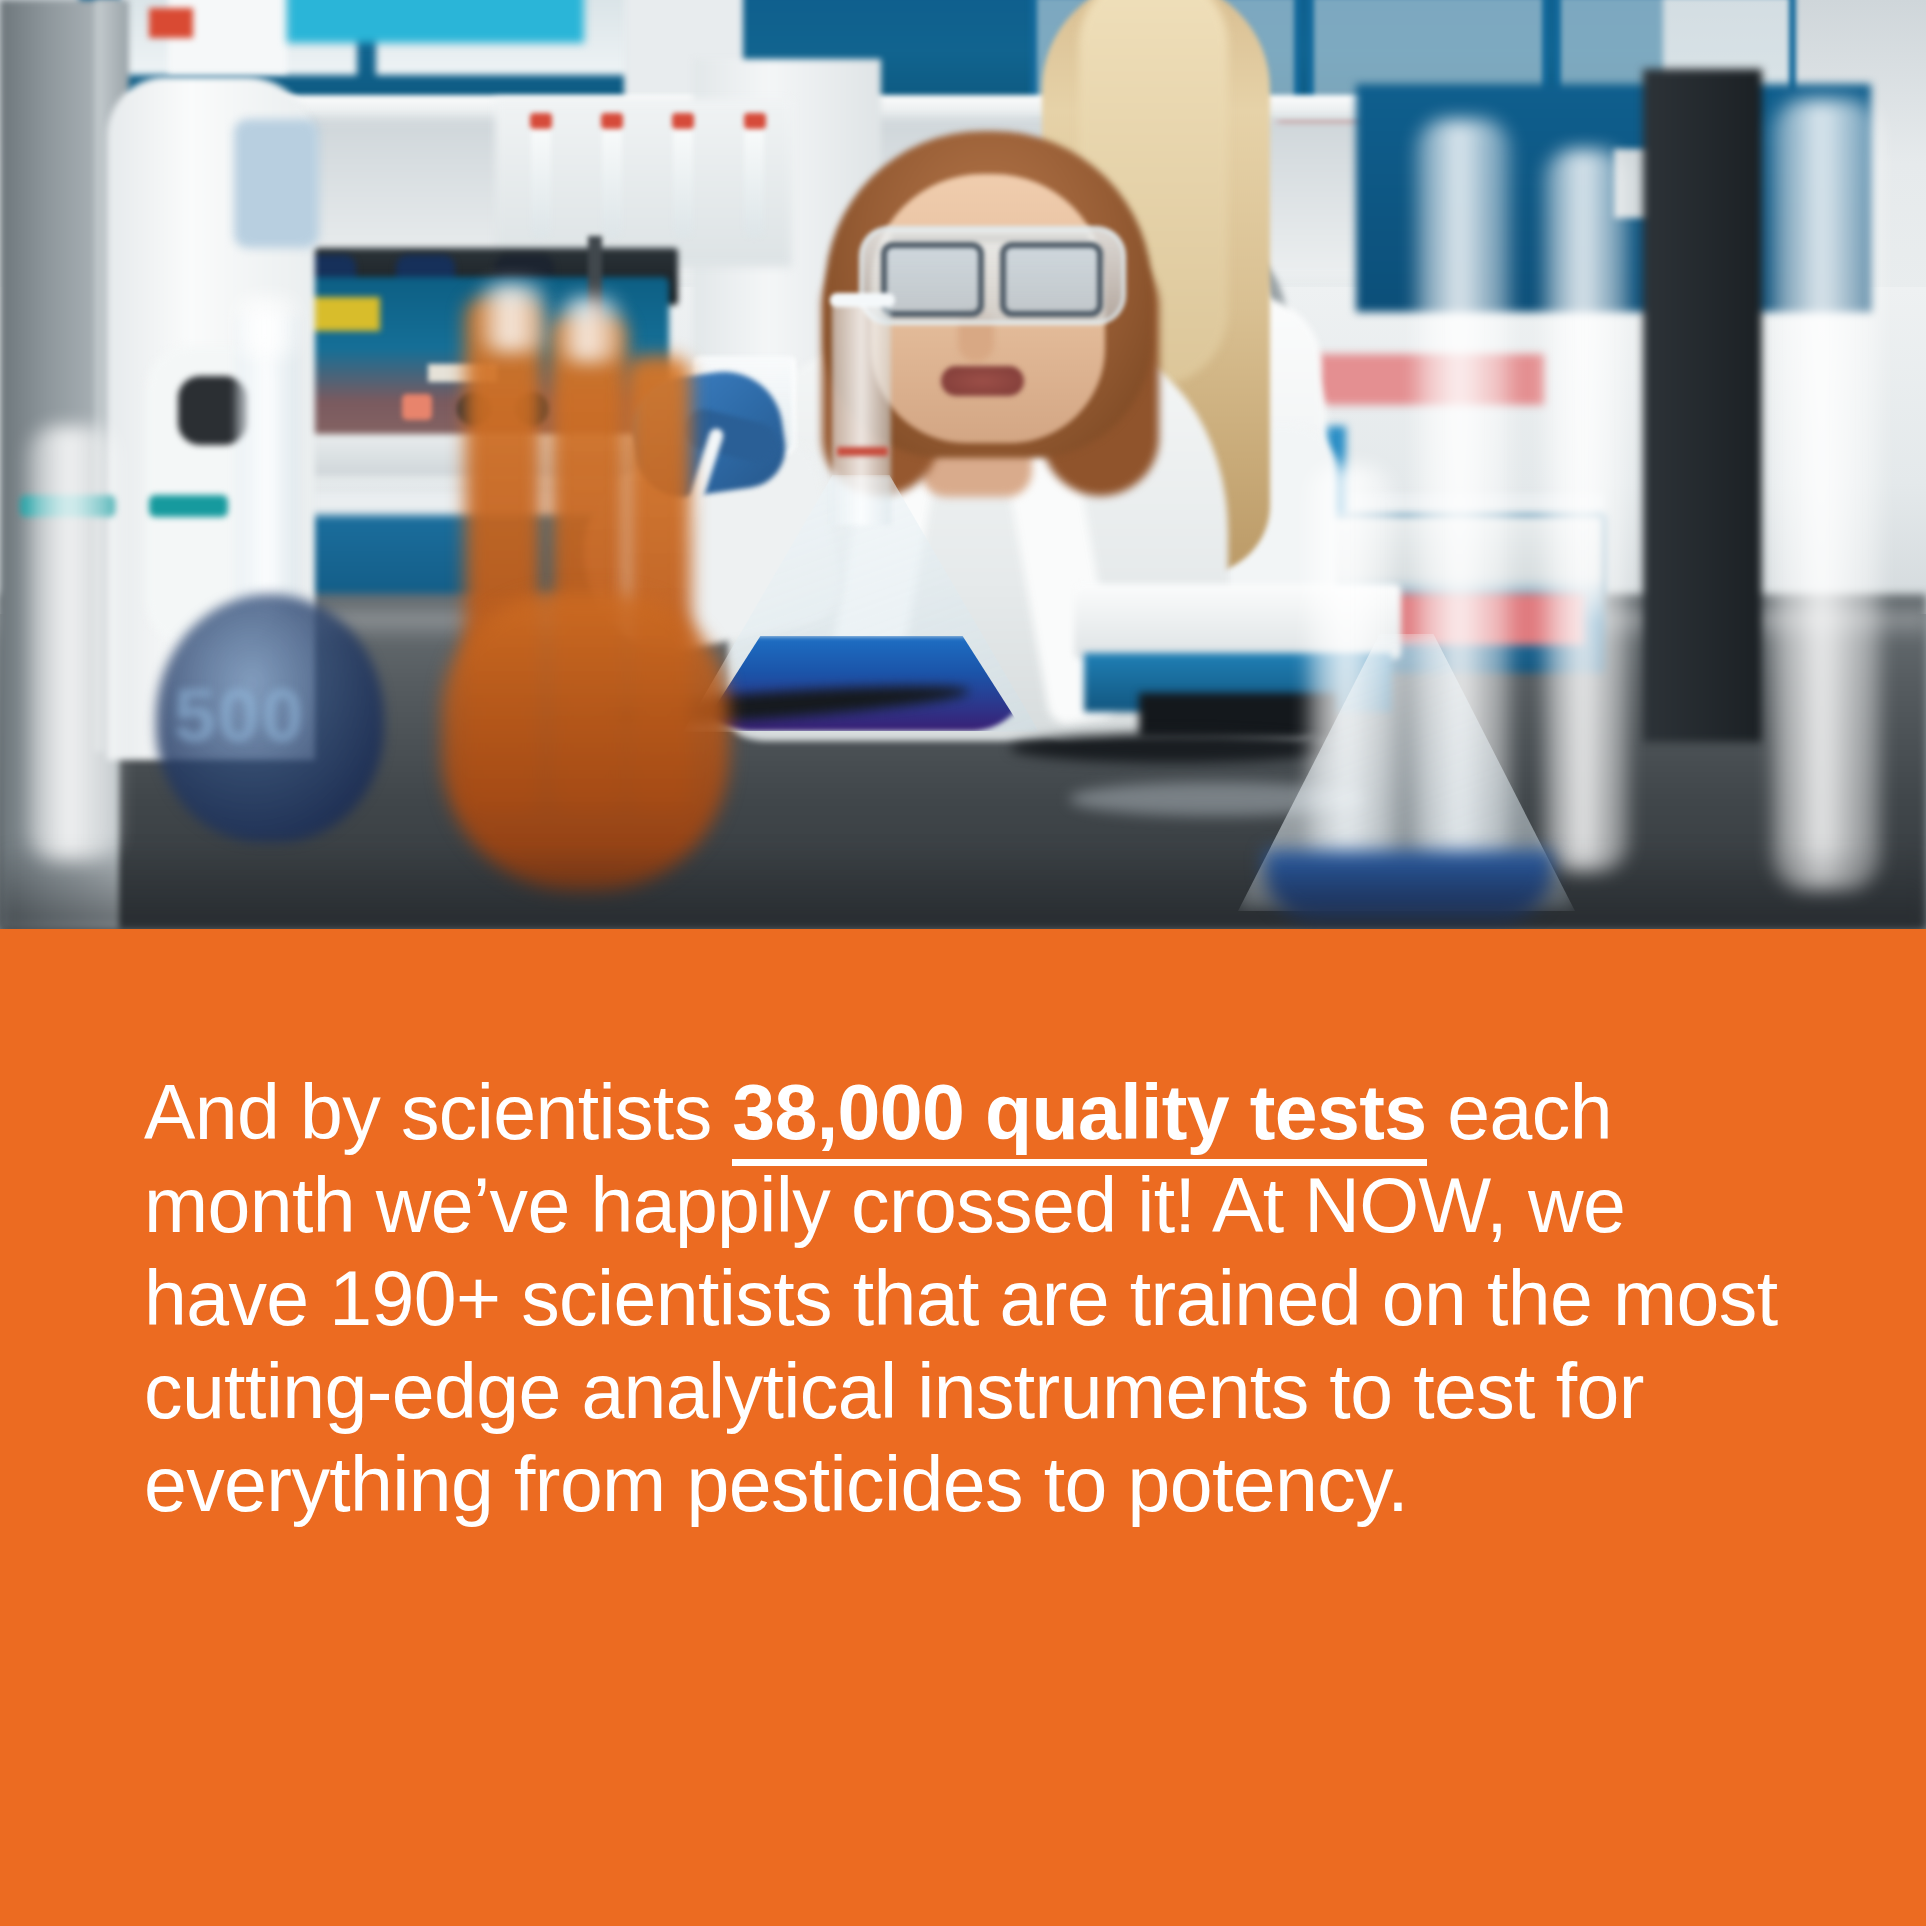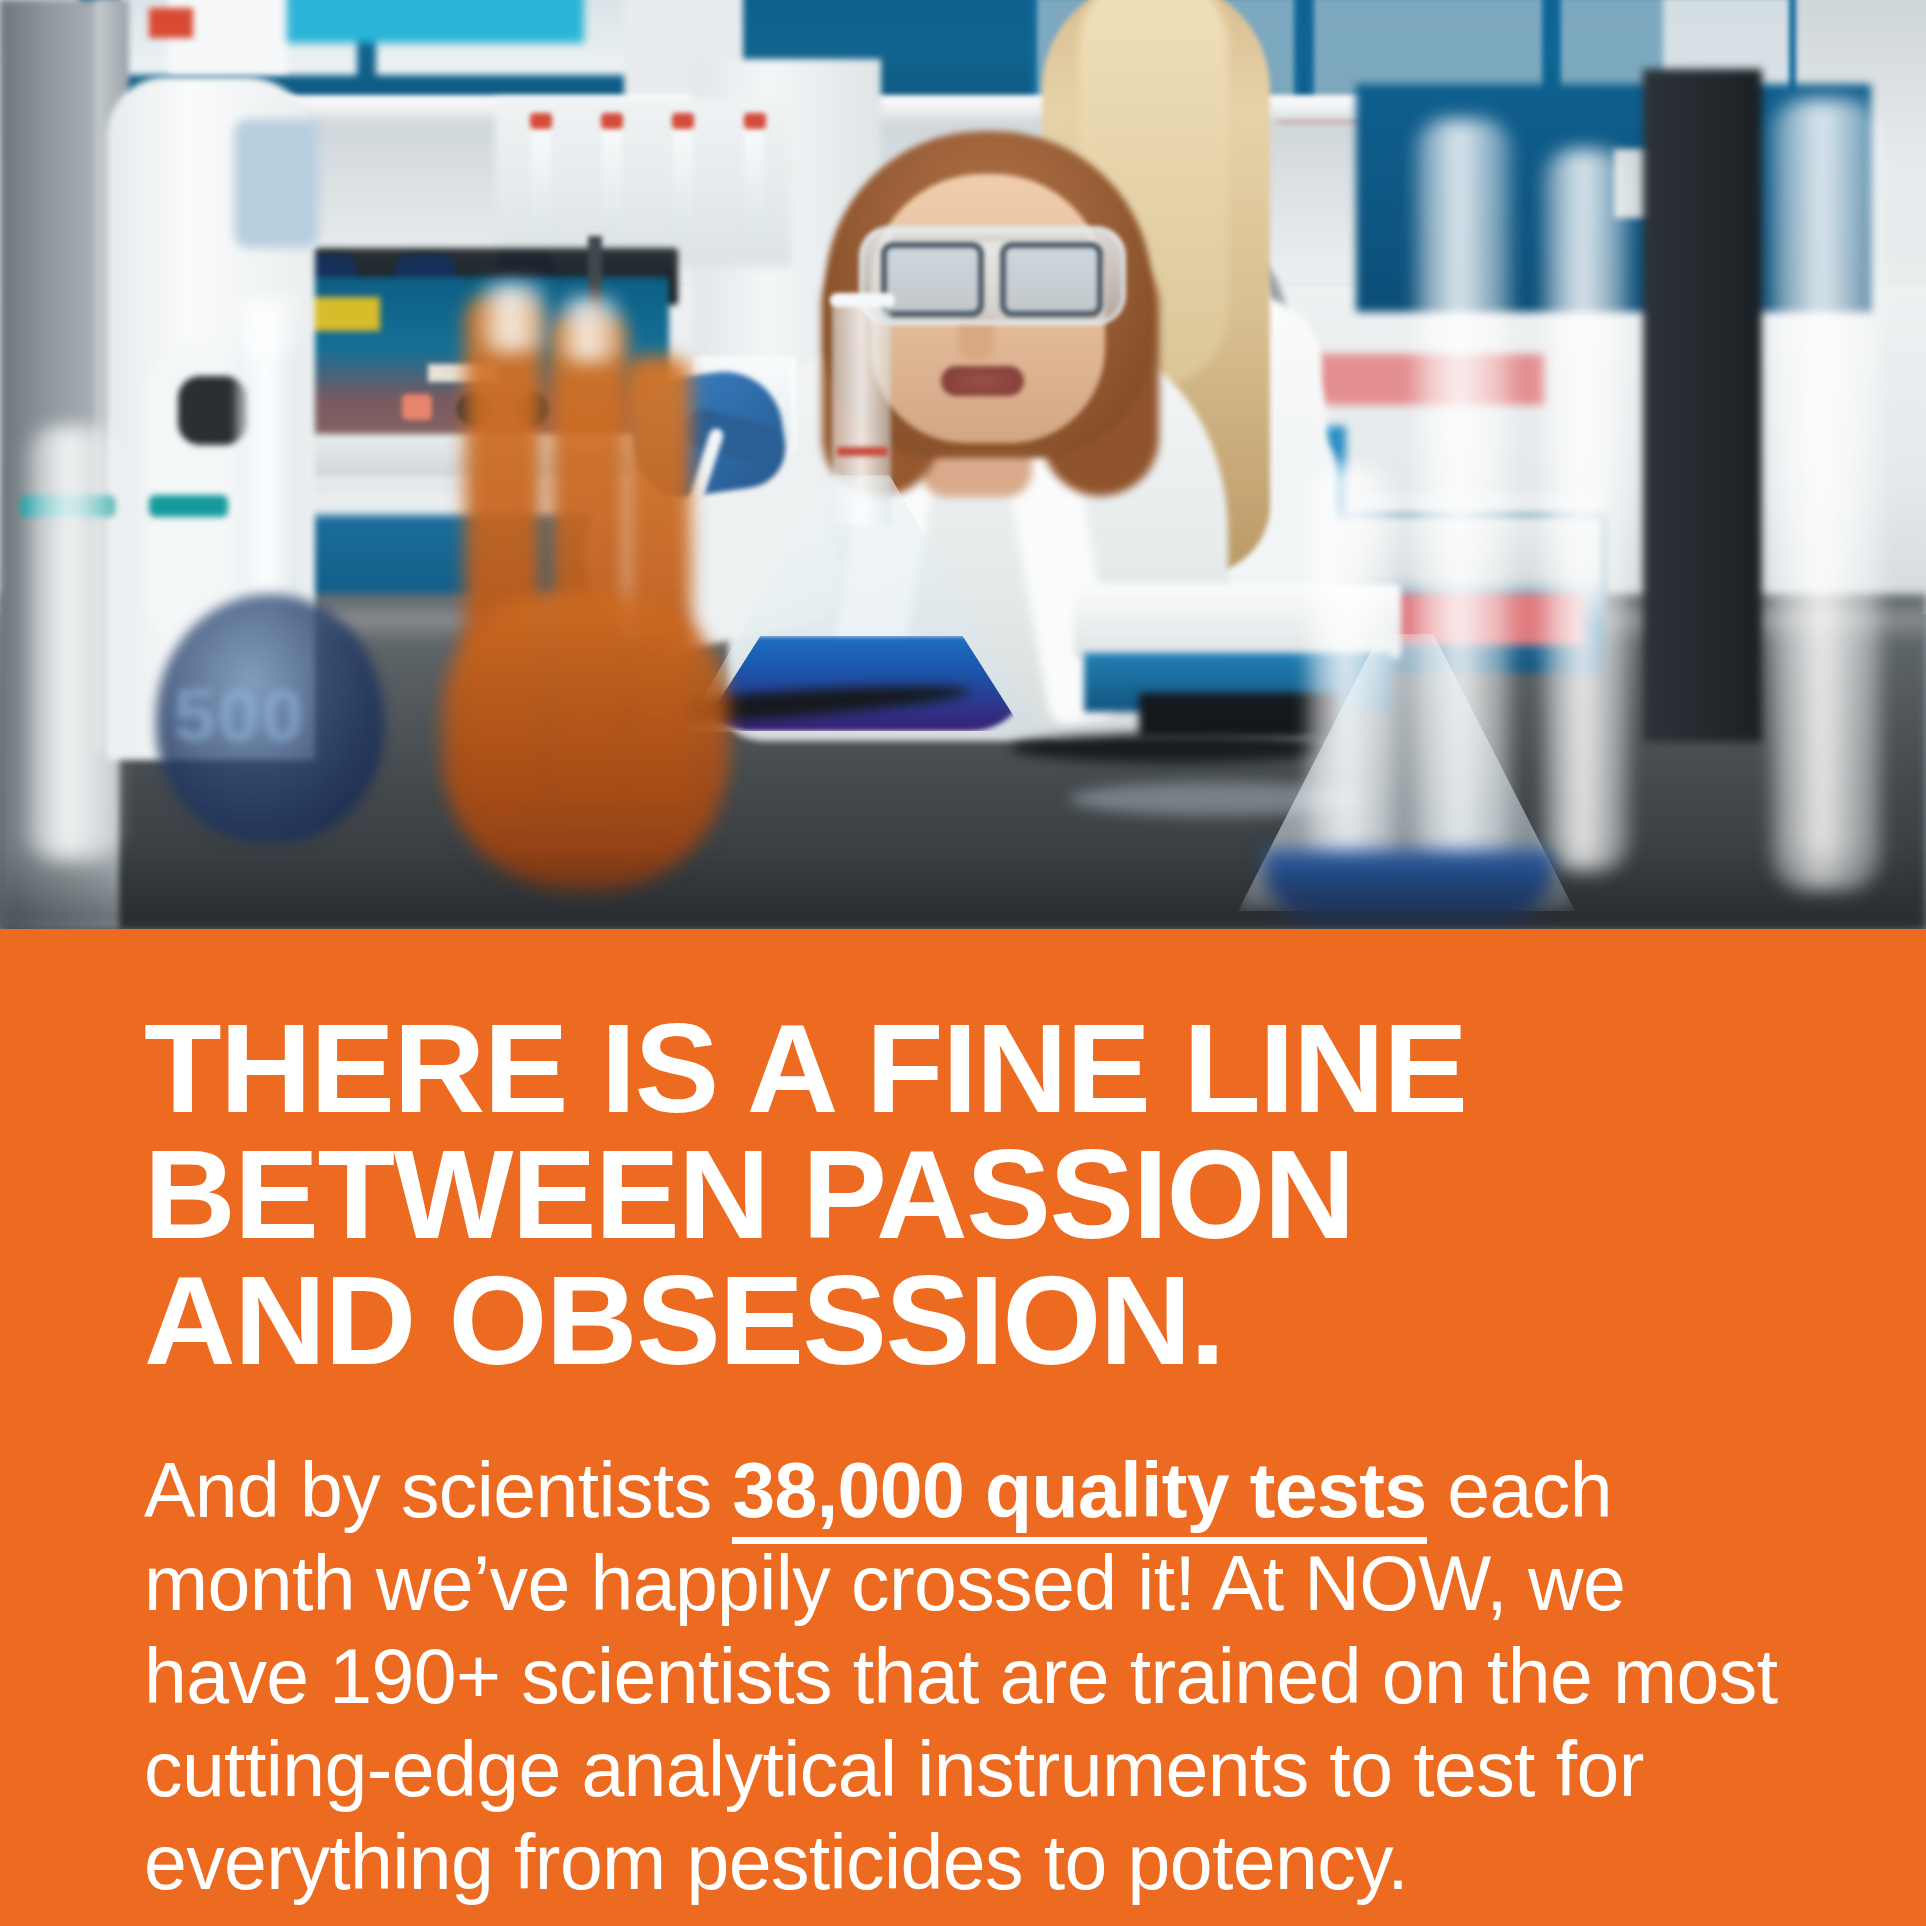--- a/index.html
+++ b/index.html
@@ -377,21 +377,18 @@
     <div class="ph fg fg-clear" style="left:1544px;top:149px;width:85px;height:723px;border-radius:30px;"></div>
     <div class="ph fg fg-clear" style="left:1772px;top:99px;width:109px;height:792px;border-radius:34px;"></div>
     <div class="ph fg" style="left:1238px;top:634px;width:337px;height:277px;background:linear-gradient(160deg,rgba(250,252,253,.62),rgba(205,222,232,.45));clip-path:polygon(42% 0,58% 0,100% 100%,0 100%);"></div>
     <div class="ph fg" style="left:1265px;top:851px;width:287px;height:69px;background:linear-gradient(180deg,#2a5fa8,#1c3a78);border-radius:0 0 50px 50px;"></div>
 
     <div class="ph" style="left:0;top:844px;width:1927px;height:87px;background:linear-gradient(180deg,rgba(40,46,50,0),rgba(30,34,38,.55));filter:blur(8px);"></div>
   </div>
 
   <div class="panel">
 
-    <h1 class="headline">THERE IS A FINE LINE
-BETWEEN PASSION
-AND OBSESSION.</h1>
 
     <p class="body-copy"><span>And by scientists </span><span class="hl">38,000 quality tests</span><span> each month we’ve happily crossed it! At NOW, we have 190+ scientists that are trained on the most cutting-edge analytical instruments to test for everything from pesticides to potency.</span></p>
 
   </div>
 </div>
 
 
 </body></html>

